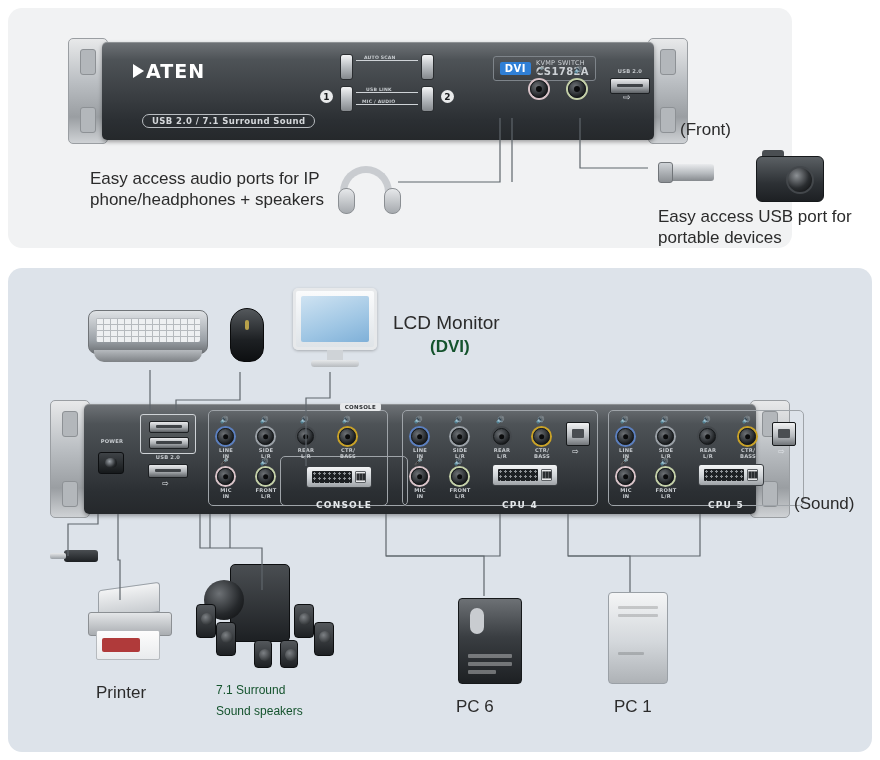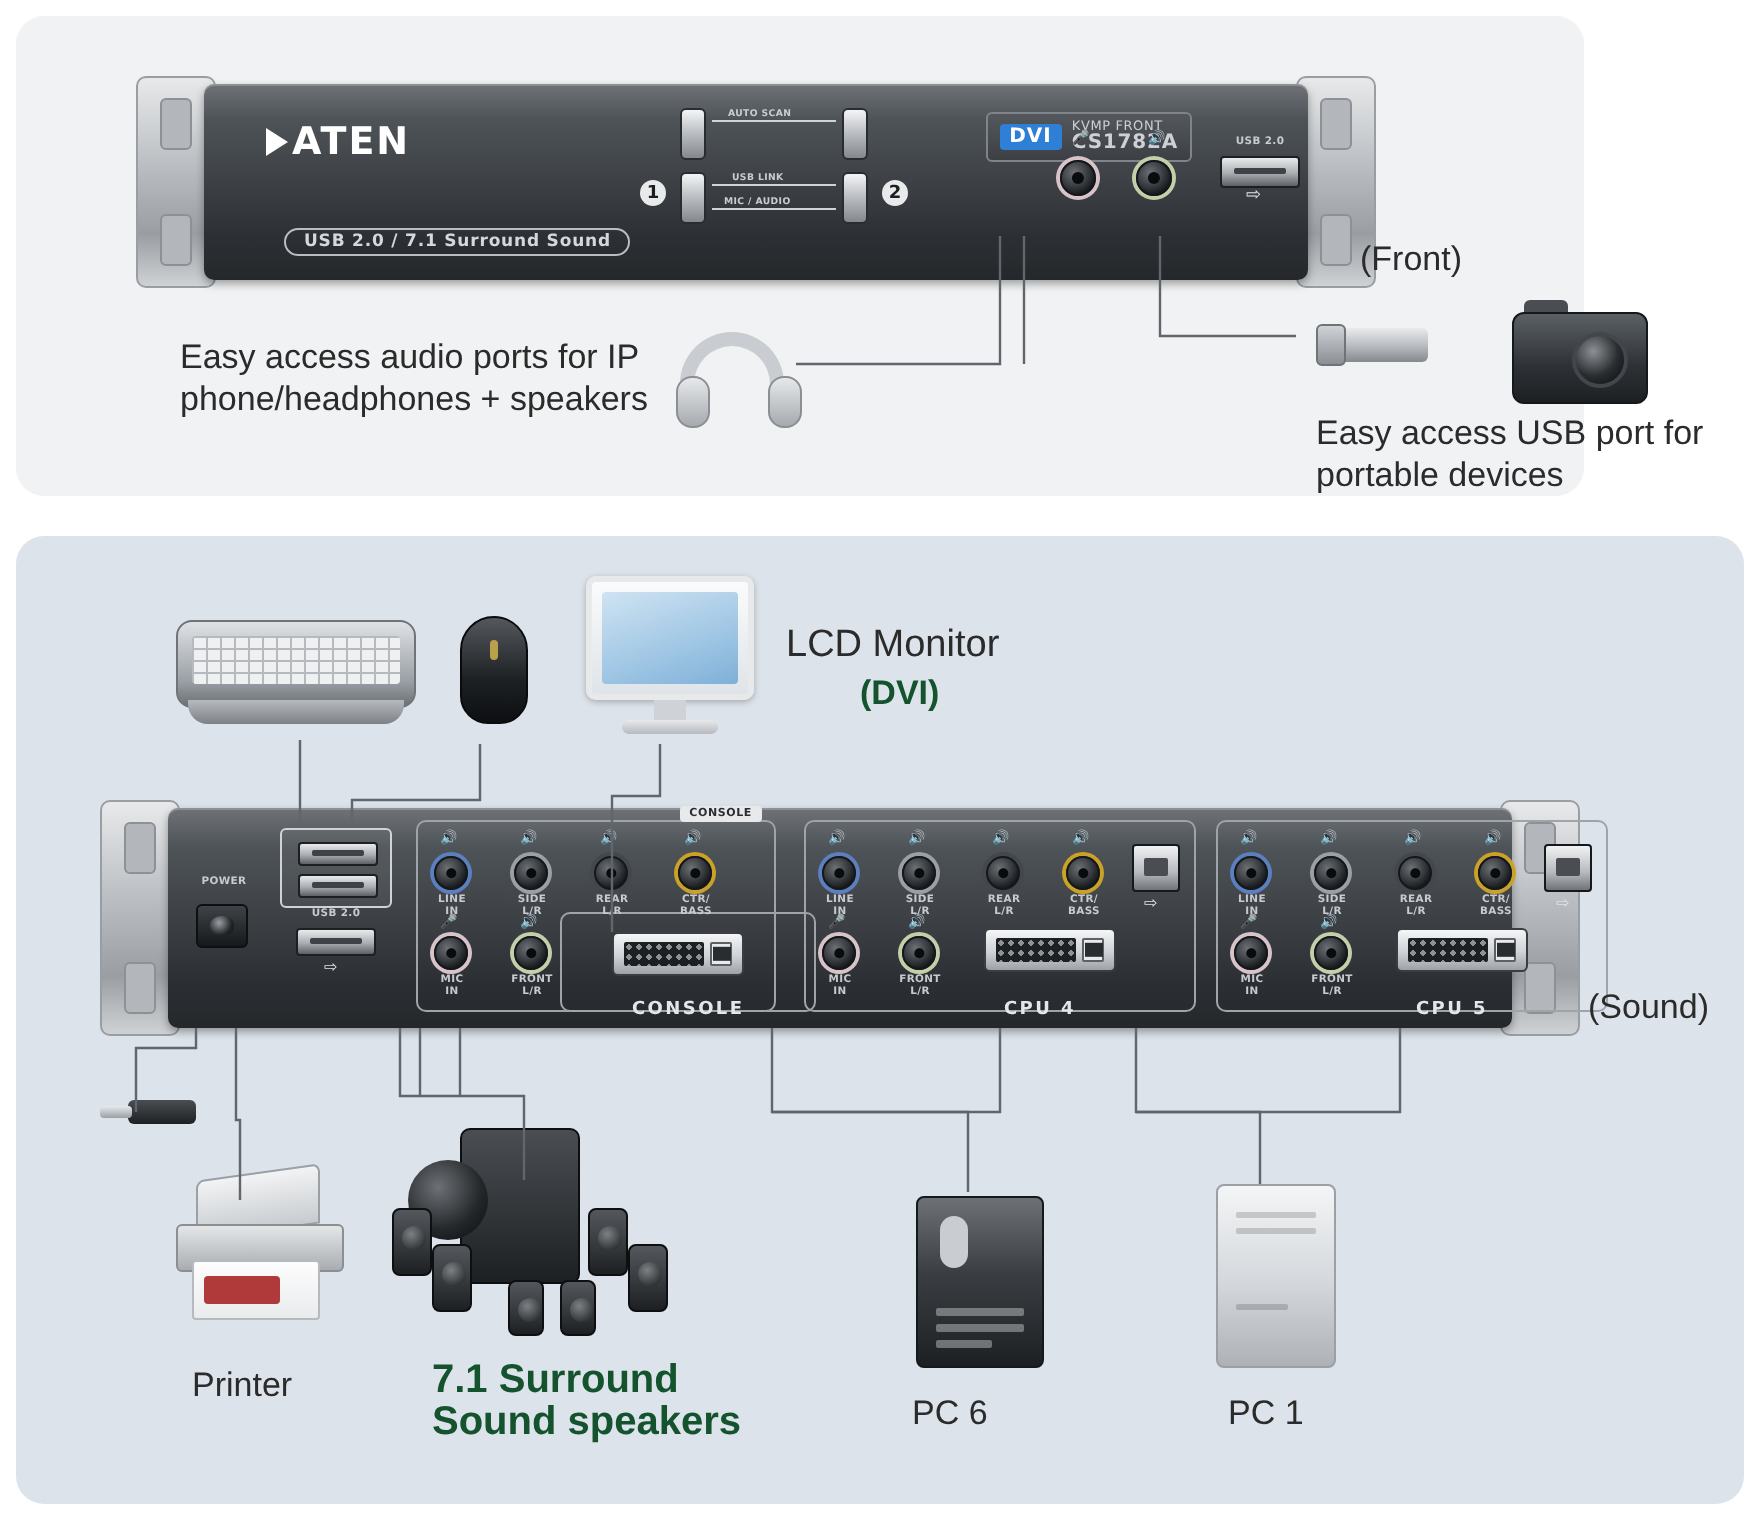--- a/index.html
+++ b/index.html
@@ -289,21 +289,21 @@
       <div class="slot b"></div>
     </div>
 
     <div class="body">
       <div class="aten-logo">ATEN</div>
       <div class="pill">USB 2.0 / 7.1 Surround Sound</div>
 
       <div class="model-badge">
         <span class="dvi-chip">DVI</span>
         <span class="model-txt">
-          <span class="k">KVMP FRONT</span>
+          <span class="k">KVMP SWITCH</span>
           <span class="m">CS1782A</span>
         </span>
       </div>
 
       <div class="portsel">
         <div class="psbtn a"></div>
         <div class="psbtn b"></div>
         <div class="psbtn c"></div>
         <div class="psbtn d"></div>
         <div class="psnum one">1</div>
@@ -544,21 +544,21 @@
   <div class="art" style="left:186px;top:296px;width:150px;height:106px">
     <div class="sp-sub"></div>
     <div class="sp-subcone"></div>
     <div class="sat" style="left:2px;top:40px"></div>
     <div class="sat" style="left:22px;top:58px"></div>
     <div class="sat" style="left:100px;top:40px"></div>
     <div class="sat" style="left:120px;top:58px"></div>
     <div class="sat" style="left:60px;top:76px;width:18px;height:28px"></div>
     <div class="sat" style="left:86px;top:76px;width:18px;height:28px"></div>
   </div>
-  <div class="label accent" style="left:208px;top:412px;font-size:20px;font-weight:bold">7.1 Surround
+  <div class="label accent" style="left:208px;top:412px;font-size:12px;font-weight:normal">7.1 Surround
 Sound speakers</div>
 
   <div class="art" style="left:450px;top:330px;width:64px;height:86px">
     <div class="pc-box pc-dark" style="left:0;top:0;width:64px;height:86px;position:absolute"></div>
     <div class="pc-btn" style="left:12px;top:10px;width:14px;height:26px;border-radius:7px"></div>
     <div class="pc-slot" style="left:10px;top:56px;width:44px;height:4px"></div>
     <div class="pc-slot" style="left:10px;top:64px;width:44px;height:4px"></div>
     <div class="pc-slot" style="left:10px;top:72px;width:28px;height:4px"></div>
   </div>
   <div class="label" style="left:448px;top:428px;font-size:17px">PC 6</div>

